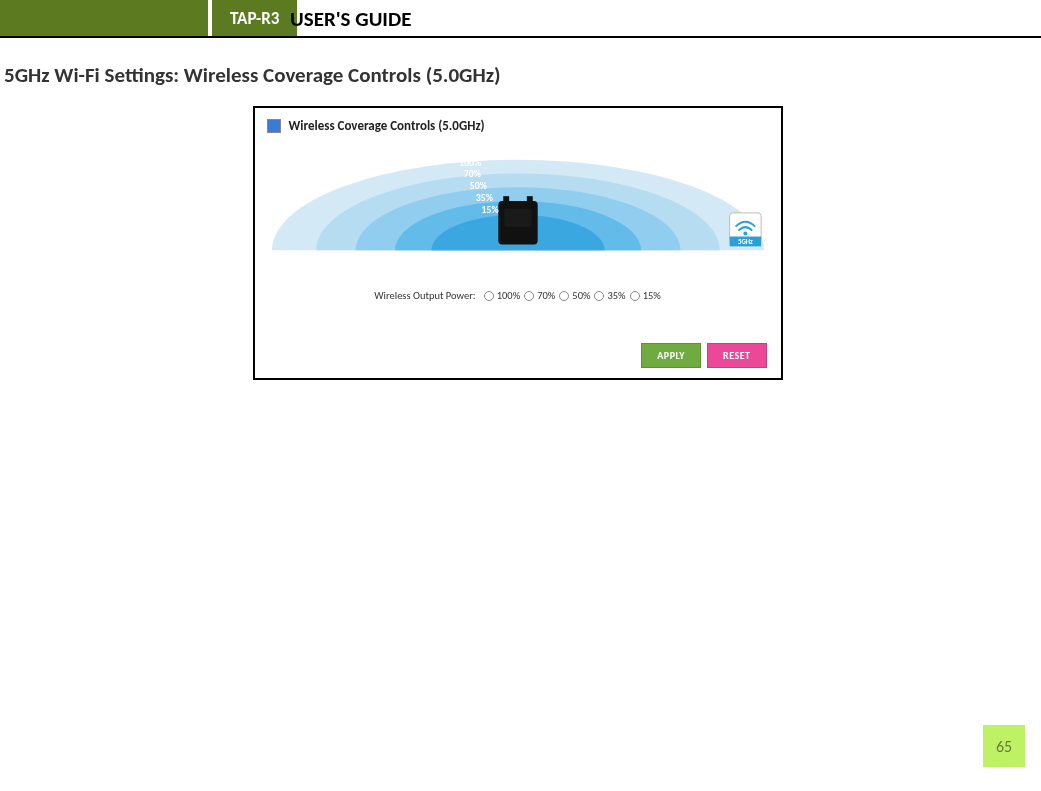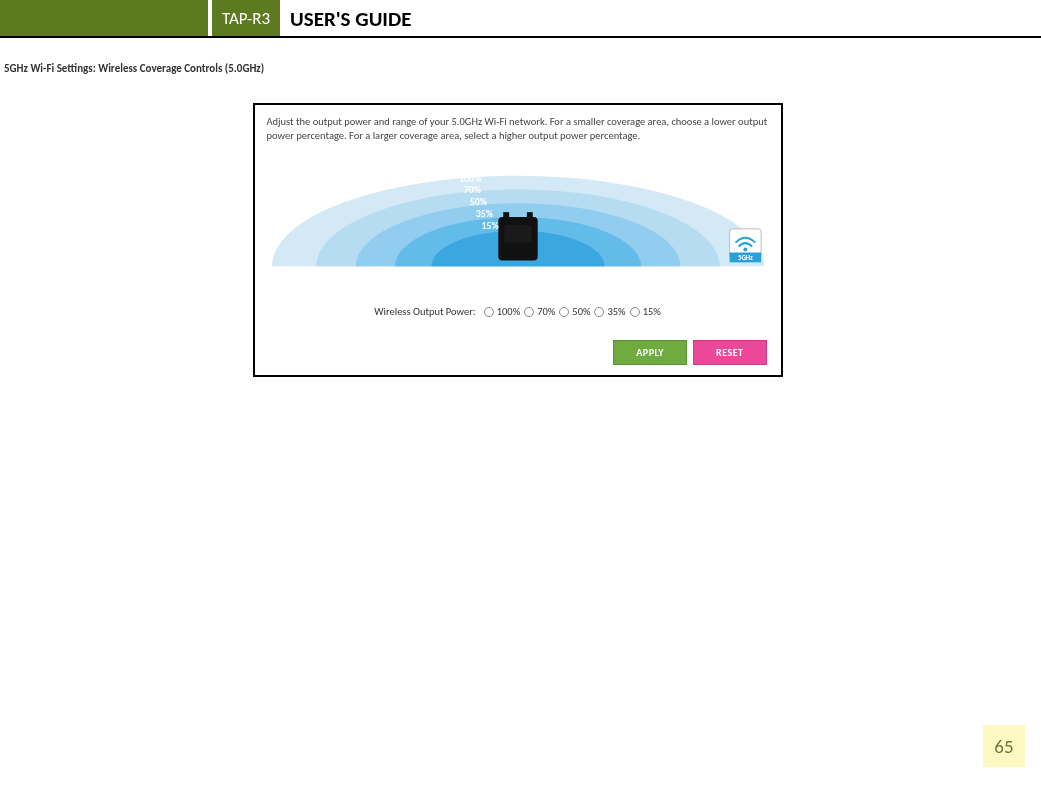--- a/index.html
+++ b/index.html
@@ -27,42 +27,42 @@
       background: #5c7a1f;
       border-right: 2px solid #fff;
     }
     .model-block {
       position: absolute;
       left: 212px;
       top: -8px;
       height: 36px;
       background: #5c7a1f;
       color: #fff;
-      font-weight: normal;
+      font-weight: bold;
       font-size: 17px;
-      padding: 6px 10px;
+      padding: 6px 18px;
       display: flex;
       align-items: center;
     }
     .guide-label {
       position: absolute;
       left: 290px;
       top: -2px;
       font-weight: bold;
       font-size: 21px;
       color: #000;
     }
     .content {
       padding: 24px 10px 0 4px;
     }
     .section-title {
       font-weight: bold;
-      font-size: 11px;
+      font-size: 21px;
       color: #333;
-      margin-bottom: 28px;
+      margin-bottom: 18px;
     }
     .body-text {
       font-size: 17px;
       line-height: 1.55;
       color: #444;
       margin-bottom: 24px;
     }
     .panel-wrap {
       width: 530px;
       margin: 10px auto 0 auto;
@@ -124,54 +124,58 @@
     .button-row {
       display: flex;
       justify-content: flex-end;
       gap: 6px;
       padding-right: 2px;
     }
     .btn {
       font-size: 10px;
       font-weight: bold;
       color: #fff;
-      padding: 5px 22px;
+      padding: 5px 15px;
       letter-spacing: 0.5px;
       border: 1px solid rgba(0,0,0,0.15);
+      margin-top: 19px;
     }
     .btn-apply { background: #6fab3f; }
     .btn-reset { background: #ec4899; }
     .page-number-box {
       position: absolute;
       bottom: 24px;
       right: 16px;
       width: 42px;
       height: 42px;
-      background: #fef9c3;
+      background: #bef264;
       display: flex;
       align-items: center;
       justify-content: center;
-      font-size: 19px;
+      font-size: 16px;
       color: #6a7a3a;
     }
   </style>
 </head>
 <body>
 
 <div class="header-bar">
   <div class="green-block"></div>
   <div class="model-block">TAP-R3</div>
   <div class="guide-label">USER'S GUIDE</div>
 </div>
 
 <div class="content">
   <div class="section-title">5GHz Wi-Fi Settings: Wireless Coverage Controls (5.0GHz)</div>
 
   <div class="panel-wrap">
-    <div class="panel-desc">Adjust the output power and range of your 5.0GHz Wi-Fi network. For a smaller coverage area, choose a lower output power percentage. For a larger coverage area, select a higher output power percentage.</div>
+    <div class="panel-header">
+      <span class="sq"></span>
+      <span>Wireless Coverage Controls (5.0GHz)</span>
+    </div>
 
     <div class="coverage-graphic">
       <svg width="100%" height="100%" viewBox="0 0 510 130">
 
         <defs>
           <clipPath id="topclip">
               <rect x="0" y="0" width="510" height="110"></rect>
             </clipPath>
         </defs>
         <g clip-path="url(#topclip)">

